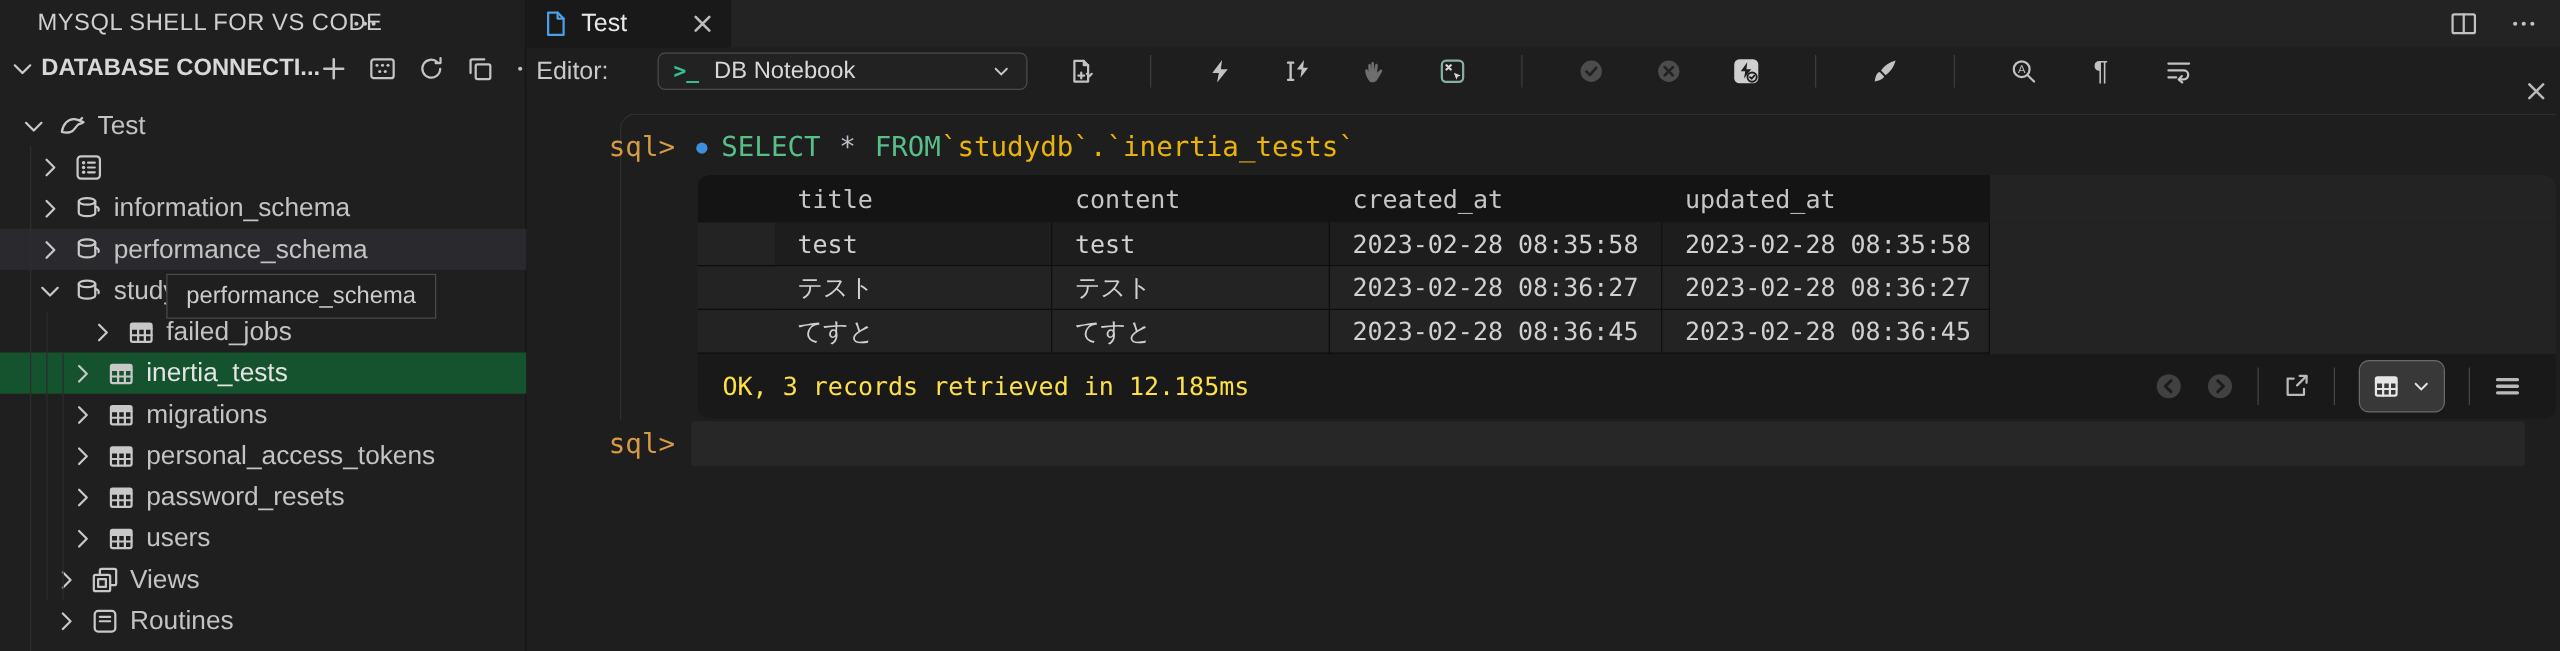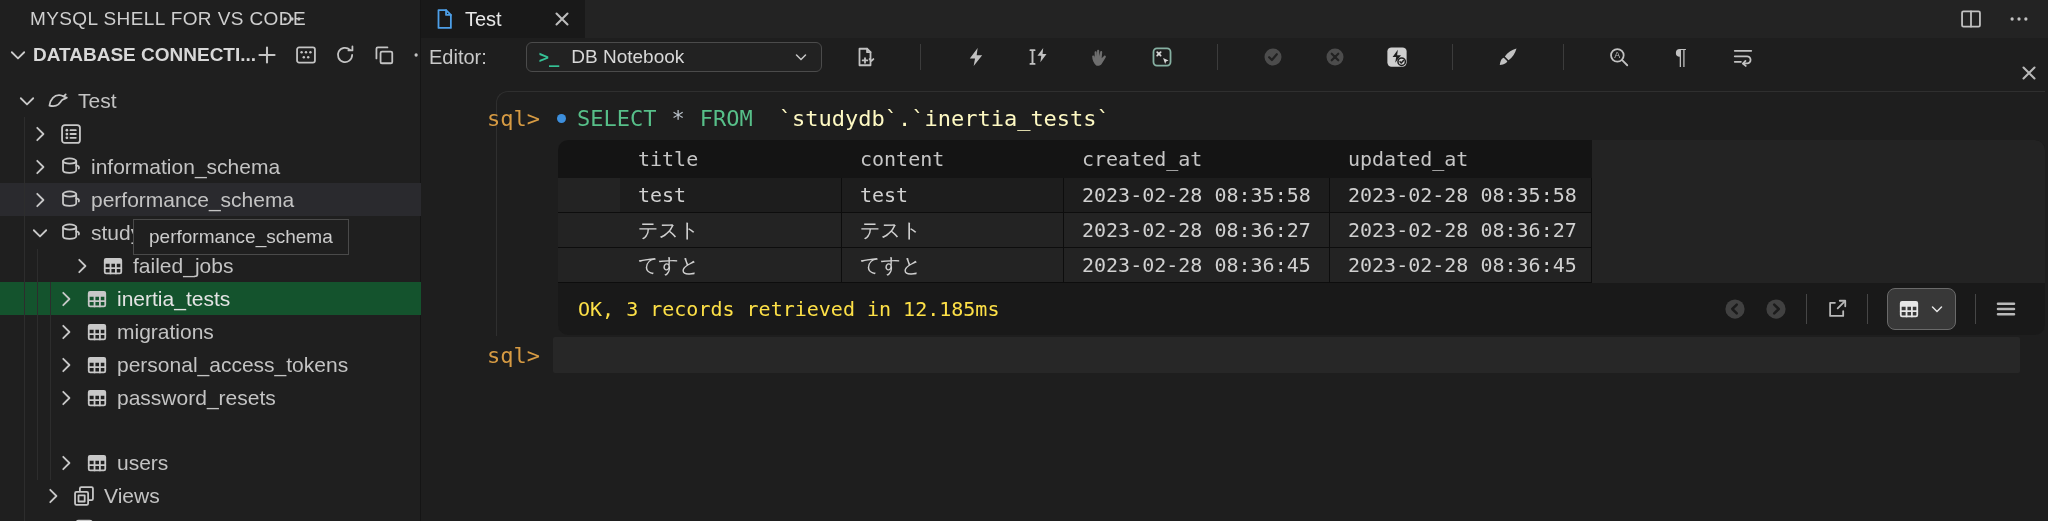--- a/index.html
+++ b/index.html
@@ -59,21 +59,21 @@
 
   .codeline{position:absolute;left:0;right:0;height:36px;display:flex;align-items:center;}
   .line1{top:24px;}
   .line2{top:261px;}
   .gutter{width:132px;flex:none;text-align:right;padding-right:13px;box-sizing:border-box;
           font-size:22px;color:#d79b43;}
   .code{display:flex;align-items:center;font-size:22px;}
   .stmt-dot{width:9px;height:9px;border-radius:50%;background:#3d8fdd;margin:0 11px 0 4px;flex:none;}
   .kw{color:#57bf89;}
   .star{color:#b9c1c9;margin:0 15px;}
-  .idf{color:#fef9c3;margin-left:26px;}
+  .idf{color:#eab308;}
   .linehl{flex:1;height:36px;background:#272727;margin-right:28px;border-radius:2px;cursor:text;}
 
   
   .grid{position:absolute;left:137px;top:64px;width:1487px;border-radius:10px;overflow:hidden;background:#232323;}
   .g-header{height:38px;background:#141414;display:flex;}
   .g-header .gcell{line-height:38px;color:#c6c6c6;background:transparent;border:none;}
   .grow{height:35px;display:flex;}
   .gcell{font-family:"DejaVu Sans Mono",monospace;font-size:20px;color:#d0d0d0;padding-left:18px;
          line-height:34px;box-sizing:border-box;white-space:nowrap;overflow:hidden;}
   .grow .gcell{border-right:1px solid #0d0d0d;border-bottom:1px solid #0d0d0d;background:#232323;}
@@ -291,21 +291,21 @@
         </span>
         <span class="ic">
           <svg width="22" height="22" viewBox="0 0 16 16" fill="none" stroke="currentColor" stroke-width="1.3" stroke-linecap="round" stroke-linejoin="round">
             <rect x="2" y="2.8" width="12" height="3" fill="currentColor" stroke="none"></rect>
             <rect x="2" y="2.8" width="12" height="10.6" rx="1"></rect>
             <path d="M2 5.8 h12 M6.2 5.8 V13.4 M10.1 5.8 V13.4 M2 9.6 h12"></path>
           </svg>
         </span>
         <span class="tlabel">password_resets</span>
       </div>
-      <div class="trow" style="padding-left: 55px; margin-top: 32px;">
+      <div class="trow" style="padding-left: 55px;">
         <span class="ic">
           <svg width="22" height="22" viewBox="0 0 16 16" fill="none" stroke="currentColor" stroke-width="1.3" stroke-linecap="round" stroke-linejoin="round">
             <path d="M6 3.5 L10.5 8 L6 12.5"></path>
           </svg>
         </span>
         <span class="ic">
           <svg width="22" height="22" viewBox="0 0 16 16" fill="none" stroke="currentColor" stroke-width="1.3" stroke-linecap="round" stroke-linejoin="round">
             <rect x="2" y="2.8" width="12" height="3" fill="currentColor" stroke="none"></rect>
             <rect x="2" y="2.8" width="12" height="10.6" rx="1"></rect>
             <path d="M2 5.8 h12 M6.2 5.8 V13.4 M10.1 5.8 V13.4 M2 9.6 h12"></path>

